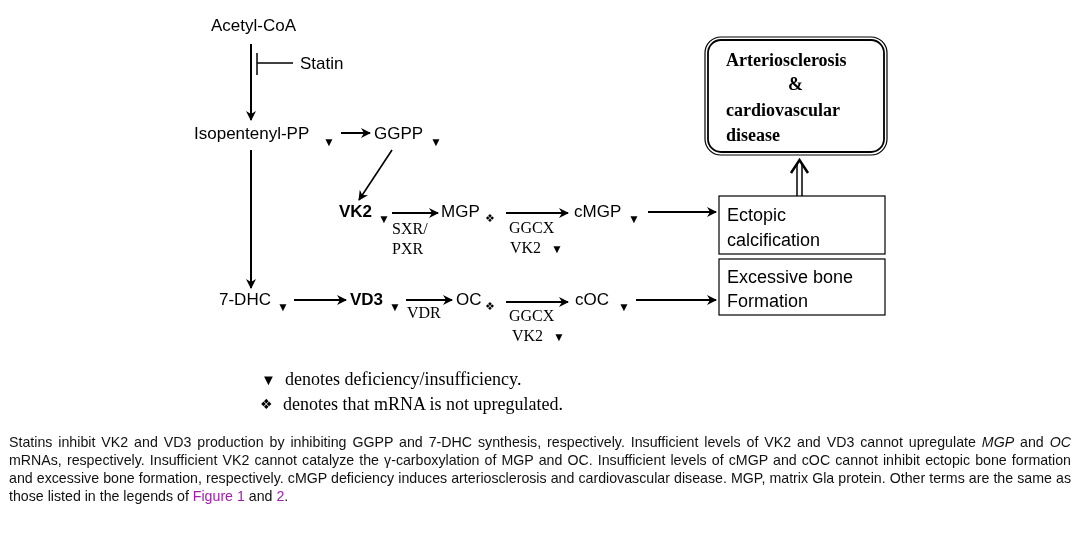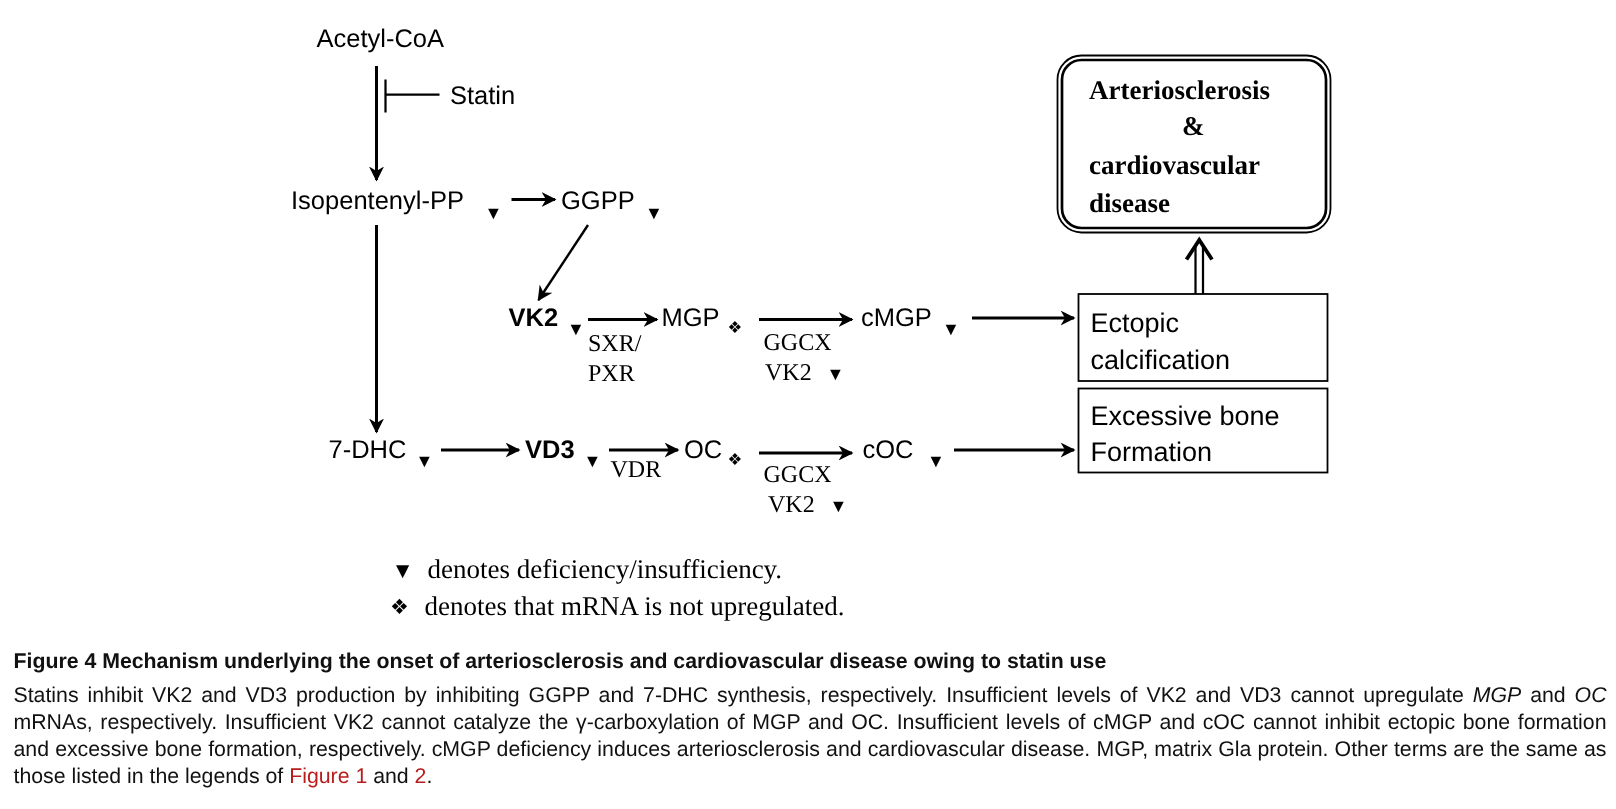--- a/index.html
+++ b/index.html
@@ -4,21 +4,21 @@
 <style>
   html, body { margin: 0; padding: 0; background: #ffffff; }
   body { width: 1077px; height: 539px; position: relative; overflow: hidden; }
   #diagram { position: absolute; left: 0; top: 0; }
   .sans { font-family: "Liberation Sans", sans-serif; }
   .serif { font-family: "Liberation Serif", serif; }
   .caption { position: absolute; left: 9px; top: 433px; width: 1062px;
              font-family: "Liberation Sans", sans-serif; color: #111; }
   .cap-title { font-weight: bold; font-size: 14.2px; margin-bottom: 6px; }
   .cap-body { font-size: 14.2px; line-height: 18px; text-align: justify; }
-  .cap-body a { color: #b91c1c; text-decoration: none; }
+  .cap-body a { color: #a21caf; text-decoration: none; }
 </style>
 </head>
 <body>
 
 <svg id="diagram" width="1077" height="430" viewBox="0 0 1077 430" xmlns="http://www.w3.org/2000/svg">
   <defs>
     <marker id="ah" markerWidth="10" markerHeight="10" refX="9" refY="5" orient="auto" markerUnits="userSpaceOnUse">
       <path d="M0,0 L10,5 L0,10 L3,5 Z" fill="#000"></path>
     </marker>
   </defs>
@@ -102,15 +102,14 @@
 
   <g>
     <text class="sans" x="261" y="385" font-size="15">▼</text>
     <text class="serif" x="285" y="385" font-size="18">denotes deficiency/insufficiency.</text>
     <text class="sans" x="260" y="409" font-size="14">❖</text>
     <text class="serif" x="283" y="410" font-size="18">denotes that mRNA is not upregulated.</text>
   </g>
 </svg>
 
 <div class="caption">
-  <div class="cap-title">Figure 4 Mechanism underlying the onset of arteriosclerosis and cardiovascular disease owing to statin use</div>
   <div class="cap-body"><span>Statins inhibit VK2 and VD3 production by inhibiting GGPP and 7-DHC synthesis, respectively. Insufficient levels of VK2 and VD3 cannot upregulate </span><i>MGP</i><span> and </span><i>OC</i><span> mRNAs, respectively. Insufficient VK2 cannot catalyze the γ-carboxylation of MGP and OC. Insufficient levels of cMGP and cOC cannot inhibit ectopic bone formation and excessive bone formation, respectively. cMGP deficiency induces arteriosclerosis and cardiovascular disease. MGP, matrix Gla protein. Other terms are the same as those listed in the legends of </span><a href="#">Figure 1</a><span> and </span><a href="#">2</a><span>.</span></div>
 </div>
 
 </body></html>

